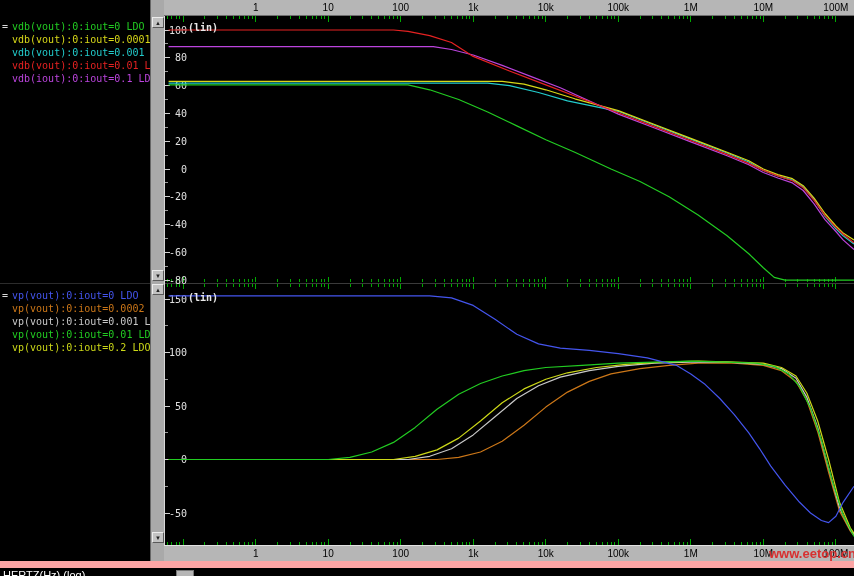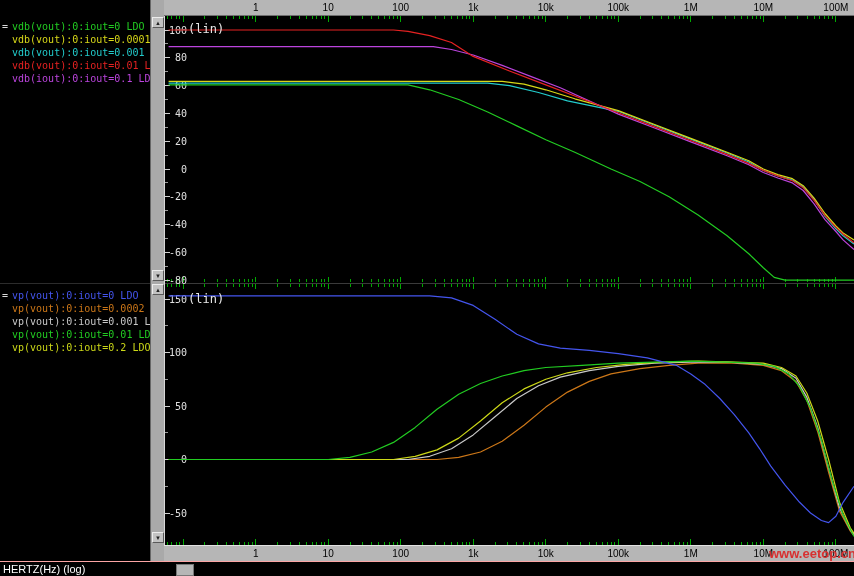--- a/index.html
+++ b/index.html
@@ -18,24 +18,24 @@
   .sbtn{position:absolute;left:1px;width:12px;height:11px;background:#c2c2c2;
         border:1px solid;border-color:#ececec #5a5a5a #5a5a5a #ececec;
         font-size:6px;line-height:8px;text-align:center;color:#222;padding:0;margin:0;}
   
   .strip{position:absolute;left:164px;width:690px;height:16px;background:#b6b6b6;}
   #axis-top{top:0;border-bottom:1px solid #6e6e6e;box-sizing:border-box;}
   #axis-bottom{top:545px;border-top:1px solid #e2e2e2;box-sizing:border-box;}
   .freq-label{position:absolute;top:2px;transform:translateX(-50%);font-size:10px;color:#000;}
   
   #plot{position:absolute;left:165px;top:16px;width:689px;height:529px;background:#000;}
-  .linlab{position:absolute;color:#e8e8e8;font-size:12px;font-family:"DejaVu Sans Mono",monospace;}
+  .linlab{position:absolute;color:#e8e8e8;font-size:10px;font-family:"DejaVu Sans Mono",monospace;font-weight:bold;}
   
   #statusbar{position:absolute;left:0;top:561px;width:854px;height:15px;background:#000;
-             border-top:1px solid #fca5a5;box-sizing:border-box;}
+             border-top:7px solid #fca5a5;box-sizing:border-box;}
   #statusbar .txt{position:absolute;left:3px;top:1px;color:#fff;font-size:11px;}
   #hstub{position:absolute;left:176px;top:2px;width:16px;height:10px;background:#b6b6b6;
          border:1px solid #777;}
   
   #watermark{position:absolute;left:769px;top:546px;font-size:13px;font-weight:bold;z-index:5;}
 </style>
 </head>
 <body>
 
 <div id="window">

